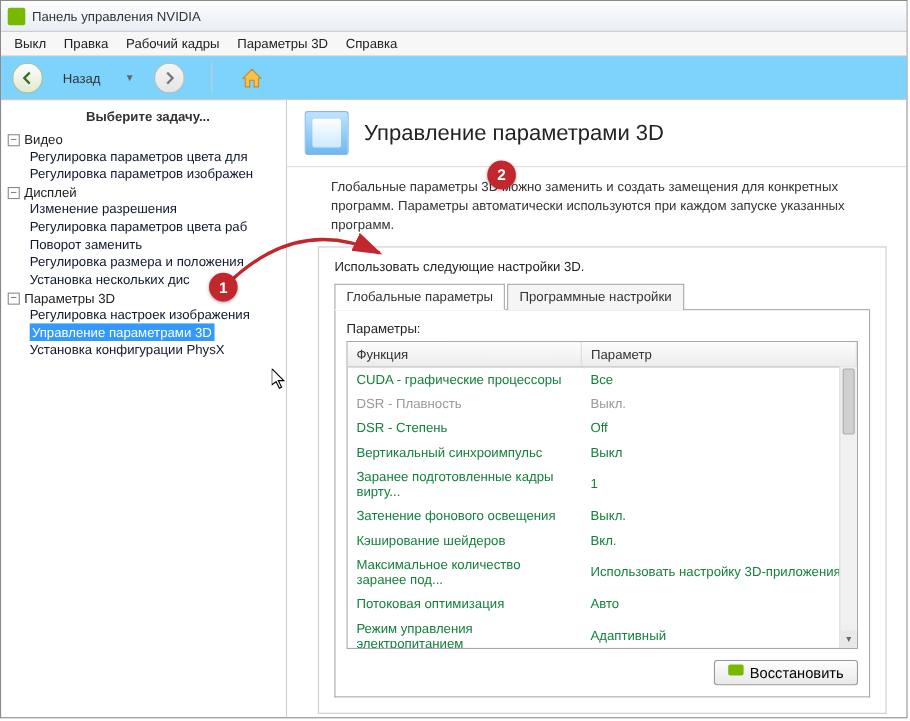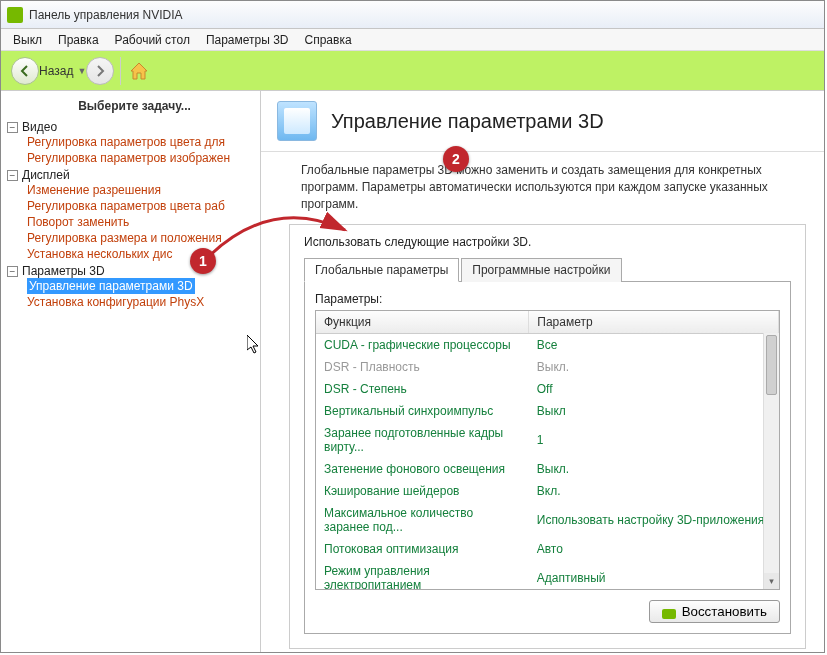--- a/index.html
+++ b/index.html
@@ -7,38 +7,38 @@
 
 .window { border: 1px solid #8a8a8a; background: #fff; width: 825px; height: 653px; display: flex; flex-direction: column; }
 
 .titlebar { height: 28px; background: linear-gradient(#fdfdfd, #e8eef7); display: flex; align-items: center; padding: 0 6px; border-bottom: 1px solid #c5c5c5; }
 .titlebar-icon { width: 16px; height: 16px; background: #76b900; border-radius: 2px; margin-right: 6px; display: inline-block; }
 .titlebar-text { font-size: 12px; color: #333; }
 
 .menubar { height: 22px; display: flex; align-items: center; padding: 0 4px; background: #f7f7f7; border-bottom: 1px solid #ddd; }
 .menubar span { padding: 2px 8px; color: #222; cursor: default; }
 
-.toolbar { height: 40px; display: flex; align-items: center; padding: 0 10px; background: #bef264; border-bottom: 1px solid #ccc; gap: 0; }
+.toolbar { height: 40px; display: flex; align-items: center; padding: 0 10px; background: #7dd3fc; border-bottom: 1px solid #ccc; gap: 18px; }
 .nav-btn { width: 28px; height: 28px; border-radius: 50%; background: linear-gradient(#fefefe,#dfe9d0); border: 1px solid #a9c091; display: flex; align-items: center; justify-content: center; color: #3a6b1f; font-size: 14px; }
 .nav-btn.fwd { background: linear-gradient(#f5f5f5,#e5e5e5); border-color:#bbb; color:#777; }
 .nav-label { color: #333; margin-right: 4px; }
 .nav-dd { color: #666; font-size: 9px; }
 .toolbar-sep { width:1px; height:28px; background:#ccc; margin:0 6px; }
 .home-icon { width:24px; height:24px; display:flex; align-items:center; justify-content:center; }
 
 .body-row { flex: 1; display: flex; overflow: hidden; }
 
 .sidebar { width: 260px; border-right: 1px solid #ccc; padding: 6px 0 6px 6px; overflow: hidden; }
 .sidebar-title { font-weight: bold; color: #333; padding: 2px 0 6px 2px; text-align: center; }
 .tree { list-style: none; }
 .tree li { white-space: nowrap; padding: 1px 0; }
 .tree .toggle { display: inline-block; width: 11px; height: 11px; border: 1px solid #8a8a8a; text-align: center; line-height: 9px; font-size: 10px; color: #555; margin-right: 4px; background:#fff; vertical-align: middle; }
 .tree .cat { color: #222; }
 .tree ul { list-style: none; padding-left: 20px; }
-.tree a { color: #c2410c; text-decoration: none; cursor: pointer; }
+.tree a { color: #0f172a; text-decoration: none; cursor: pointer; }
 .tree a.selected { background: #3399ff; color: #fff; padding: 1px 2px; }
 
 .main { flex: 1; display: flex; flex-direction: column; overflow: hidden; background: #fff; }
 .header3d { display: flex; align-items: center; padding: 10px 16px; gap: 14px; border-bottom: 1px solid #ddd; }
 .header3d-icon { width: 40px; height: 40px; background: linear-gradient(#bfe3ff,#6fb8f0); border:1px solid #8ab8e0; border-radius:3px; position:relative; }
 .header3d-icon::after { content:""; position:absolute; inset:6px; background: linear-gradient(#fff,#cde9ff); border-radius:2px; }
 .header3d h1 { font-size: 20px; font-weight: normal; color: #222; }
 
 .intro { padding: 10px 26px 4px 40px; color: #333; line-height: 1.4; }
 
@@ -56,41 +56,41 @@
 .params-table { width: 100%; border-collapse: collapse; }
 .params-table th { text-align: left; font-weight: normal; background: linear-gradient(#fdfdfd,#ececec); border-bottom: 1px solid #ccc; border-right: 1px solid #ddd; padding: 4px 8px; color:#333; }
 .params-table td { padding: 4px 8px; color: #15803d; border-bottom: 0; }
 .params-table tr.disabled td { color: #999; }
 .scrollbar { position:absolute; right:0; top:22px; bottom:0; width:16px; background:#f0f0f0; border-left:1px solid #ddd; }
 .scrollbar .thumb { position:absolute; left:2px; right:2px; top:2px; height:60px; background:#d0d0d0; border:1px solid #aaa; border-radius:2px; }
 .scrollbar .arr { position:absolute; left:0; right:0; height:16px; background:#e8e8e8; text-align:center; font-size:9px; color:#666; line-height:16px; }
 .scrollbar .arr.dn{bottom:0;}
 
 .restore-row { display:flex; justify-content:flex-end; margin-top:10px; }
-.restore-btn { padding: 3px 12px; border:1px solid #999; background:linear-gradient(#fdfdfd,#e9e9e9); border-radius:3px; display:flex; align-items:flex-end; gap:6px; }
+.restore-btn { padding: 3px 12px; border:1px solid #999; background:linear-gradient(#fdfdfd,#e9e9e9); border-radius:3px; display:flex; align-items:flex-start; gap:6px; }
 .nv-dot { width:14px; height:10px; background:#76b900; border-radius:2px; display:inline-block; }
 
 .callout { position:absolute; width:26px; height:26px; border-radius:50%; background:#c1272d; color:#fff; font-weight:bold; display:flex; align-items:center; justify-content:center; font-size:14px; box-shadow:0 1px 3px rgba(0,0,0,0.4); z-index:20; }
 .arrow-svg { position:absolute; z-index:15; pointer-events:none; }
 .cursor-img { position:absolute; left:247px; top:335px; z-index:25; font-size:16px; color:#000; }
 </style>
 </head>
 <body>
 
 <div class="window">
 
   <div class="titlebar">
     <span class="titlebar-icon"></span>
     <span class="titlebar-text">Панель управления NVIDIA</span>
   </div>
 
   <div class="menubar">
     <span>Выкл</span>
     <span>Правка</span>
-    <span>Рабочий стол</span>
+    <span>Рабочий кадры</span>
     <span>Параметры 3D</span>
     <span>Справка</span>
   </div>
 
   <div class="toolbar">
     <div class="nav-btn">
       <svg width="14" height="14" viewBox="0 0 14 14">
           <path d="M9 2 L4 7 L9 12" stroke="#3a6b1f" stroke-width="2" fill="none"></path>
         </svg>
     </div>
@@ -124,20 +124,21 @@
           <ul>
             <li><a>Изменение разрешения</a></li>
             <li><a>Регулировка параметров цвета раб</a></li>
             <li><a>Поворот заменить</a></li>
             <li><a>Регулировка размера и положения</a></li>
             <li><a>Установка нескольких дис</a></li>
           </ul>
         </li>
         <li><span class="toggle">−</span><span class="cat">Параметры 3D</span>
           <ul>
+            <li><a>Регулировка настроек изображения</a></li>
             <li><a class="selected">Управление параметрами 3D</a></li>
             <li><a>Установка конфигурации PhysX</a></li>
           </ul>
         </li>
       </ul>
     </div>
 
     <div class="main">
       <div class="header3d">
         <div class="header3d-icon"></div>

